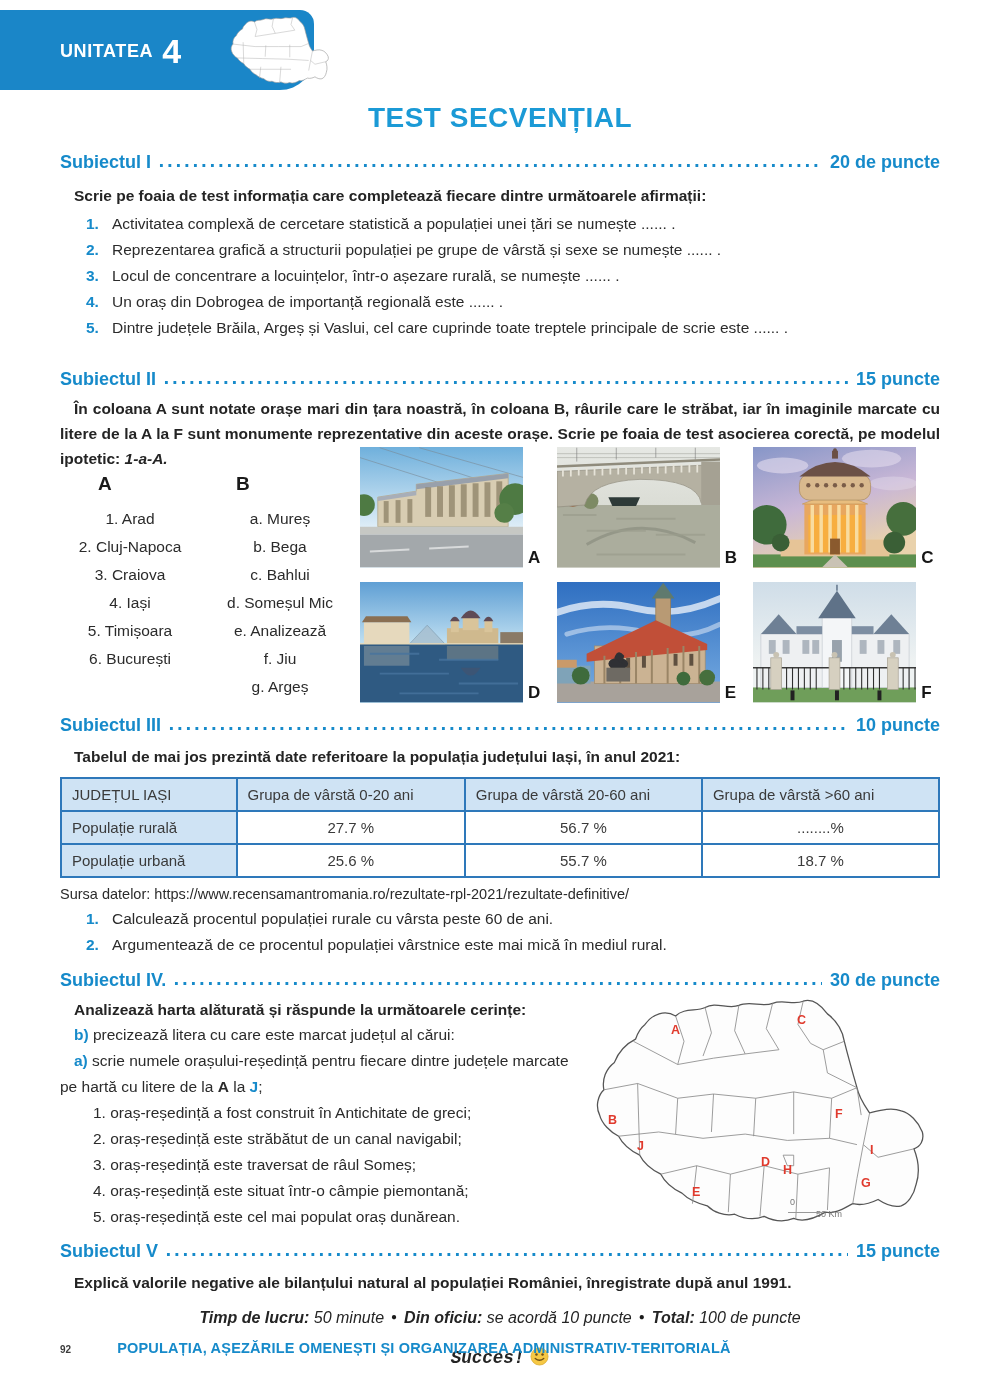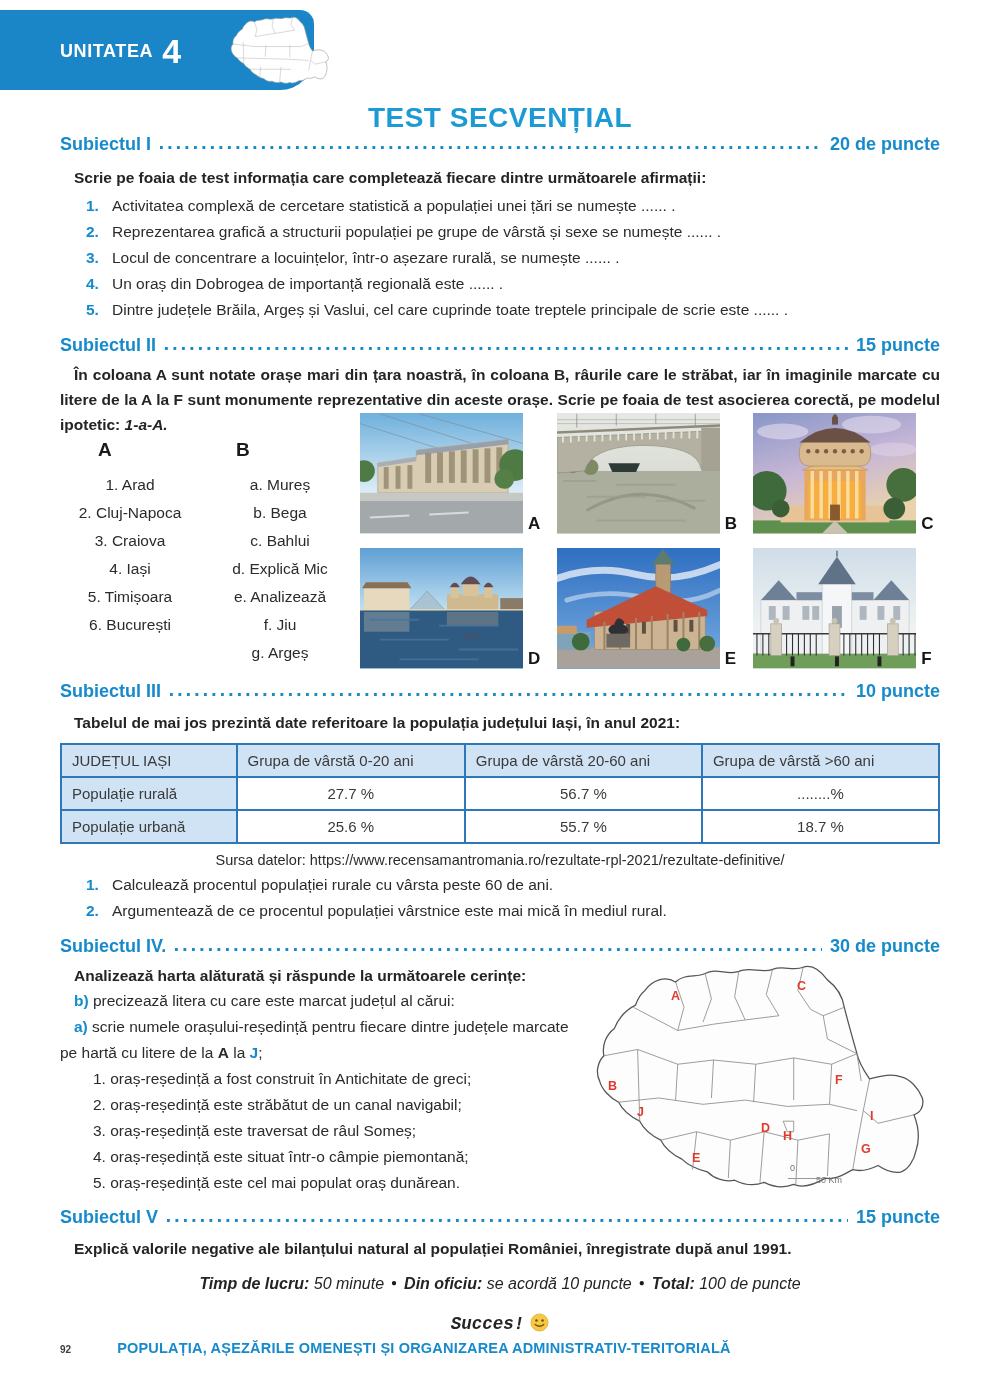--- a/index.html
+++ b/index.html
@@ -45,21 +45,21 @@
   .ph-b{background:linear-gradient(180deg,#e6e8e4,#d9dbd3 55%);}
   .ph-c{background:linear-gradient(165deg,#8796c8,#c9b7d6 45%,#e9d2ac 80%);}
   .ph-d{background:linear-gradient(180deg,#5f9fd4,#c2e1f2 52%);}
   .ph-e{background:linear-gradient(180deg,#2f6fc1,#6ea4dd 85%);}
   .ph-f{background:linear-gradient(180deg,#cfdde8,#eef2f2 65%);}
   
   .ptable{width:100%;border-collapse:collapse;font-size:15px;color:#3a3a3a;margin-top:8px;}
   .ptable td{border:2px solid #2e78ba;padding:4px 10px;height:23px;}
   .cell-hl{background:#cfe3f4;}
   .val{text-align:center;}
-  .source{font-size:14.5px;margin-top:8px;text-align:center;color:#2b2b2b;}
+  .source{font-size:14.5px;margin-top:8px;text-align:left;color:#2b2b2b;}
   
   .s4-flex{display:flex;margin-top:6px;}
   .s4-left{flex:1;padding-right:6px;}
   .s4p{font-size:15.5px;line-height:26px;text-indent:14px;color:#2b2b2b;}
   .blue-b{color:#168aca;font-weight:bold;}
   .bold{font-weight:bold;}
   .s4-sub{padding-left:33px;font-size:15.5px;line-height:26px;}
   .s4-map{flex:0 0 358px;position:relative;height:234px;}
   .map-svg{width:358px;height:232px;display:block;}
   .maplet{position:absolute;font-weight:bold;font-size:12.5px;color:#e03a2d;}
@@ -88,21 +88,21 @@
     <svg class="banner-map" viewBox="0 0 330 220">
       <path d="M55,26 C62,16 74,12 84,18 C92,10 104,14 112,10 C122,4 134,12 144,8 C154,3 166,10 176,6 C186,2 196,8 205,4 C214,1 222,8 228,16 C236,22 242,30 244,42 C248,58 252,72 256,86 C258,96 264,104 268,110 C276,108 288,104 298,108 C306,110 314,118 318,128 C320,136 316,142 310,144 C314,154 316,166 312,178 C310,188 304,196 298,198 C290,200 282,196 276,192 C268,196 260,198 252,196 C244,200 236,206 226,204 C216,210 206,214 196,210 C186,214 176,212 168,208 C158,212 148,210 140,206 C130,208 120,204 114,198 C106,196 96,192 90,186 C82,182 74,176 70,168 C62,164 54,158 50,150 C42,146 34,140 30,132 C22,128 14,120 12,112 C8,104 10,94 16,88 C14,78 18,68 26,62 C30,52 38,44 46,40 C48,34 50,30 55,26 Z" fill="#ffffff" stroke="#9a9a9a" stroke-width="2"></path>
       <path d="M84,18 L92,42 L86,64 M144,8 L140,32 L150,54 M205,4 L200,26 L212,44 M86,64 L150,54 L212,44 M16,88 L86,96 L160,96 L232,96 L256,86 M48,82 L50,150 M120,92 L118,128 M196,90 L196,130 M30,132 L110,134 L190,136 L256,140 M70,168 L136,168 L200,168 M104,160 L100,196 M168,160 L164,208 M262,140 L256,172 M268,110 L262,140 L276,152 L310,144" fill="none" stroke="#b4b4b4" stroke-width="1.6"></path>
     </svg>
   </div>
 
   <div class="content">
 
     <div class="page-title">TEST SECVENȚIAL</div>
 
-    <div id="s1" style="">
+    <div id="s1" style="margin-top:18px;">
       <div class="sec-head">
         <span>Subiectul I</span>
         <span class="leader"></span>
         <span>20 de puncte</span>
       </div>
       <div class="intro ind" style="margin-top:10px;">Scrie pe foaia de test informația care completează fiecare dintre următoarele afirmații:</div>
       <div style="margin-top:3px;">
         <div class="qitem">
             <span class="qnum">1.</span>
             <span class="qtext">Activitatea complexă de cercetare statistică a populației unei țări se numește ...... .</span>
@@ -119,21 +119,21 @@
             <span class="qnum">4.</span>
             <span class="qtext">Un oraș din Dobrogea de importanță regională este ...... .</span>
           </div>
         <div class="qitem">
             <span class="qnum">5.</span>
             <span class="qtext">Dintre județele Brăila, Argeș și Vaslui, cel care cuprinde toate treptele principale de scrie este ...... .</span>
           </div>
       </div>
     </div>
 
-    <div id="s2" style="margin-top:12px;">
+    <div id="s2" style="margin-top:28px;">
       <div class="sec-head">
         <span>Subiectul II</span>
         <span class="leader"></span>
         <span>15 puncte</span>
       </div>
       <div class="s2-para">
         <span>În coloana A sunt notate orașe mari din țara noastră, în coloana B, râurile care le străbat, iar în imaginile marcate cu litere de la A la F sunt monumente reprezentative din aceste orașe. Scrie pe foaia de test asocierea corectă, pe modelul ipotetic: </span><span class="s2-model">1-a-A.</span>
       </div>
       <div class="s2-flex">
         <div class="s2-lists">
@@ -151,21 +151,21 @@
               <div class="abitem">2. Cluj-Napoca</div>
               <div class="abitem">3. Craiova</div>
               <div class="abitem">4. Iași</div>
               <div class="abitem">5. Timișoara</div>
               <div class="abitem">6. București</div>
             </div>
             <div class="colB">
               <div class="abitem">a. Mureș</div>
               <div class="abitem">b. Bega</div>
               <div class="abitem">c. Bahlui</div>
-              <div class="abitem">d. Explică Mic</div>
+              <div class="abitem">d. Someșul Mic</div>
               <div class="abitem">e. Analizează</div>
               <div class="abitem">f. Jiu</div>
               <div class="abitem">g. Argeș</div>
             </div>
           </div>
         </div>
         <div class="s2-grid">
 
           <div class="pcell">
             <svg class="photo ph-a" viewBox="0 0 165 121">

